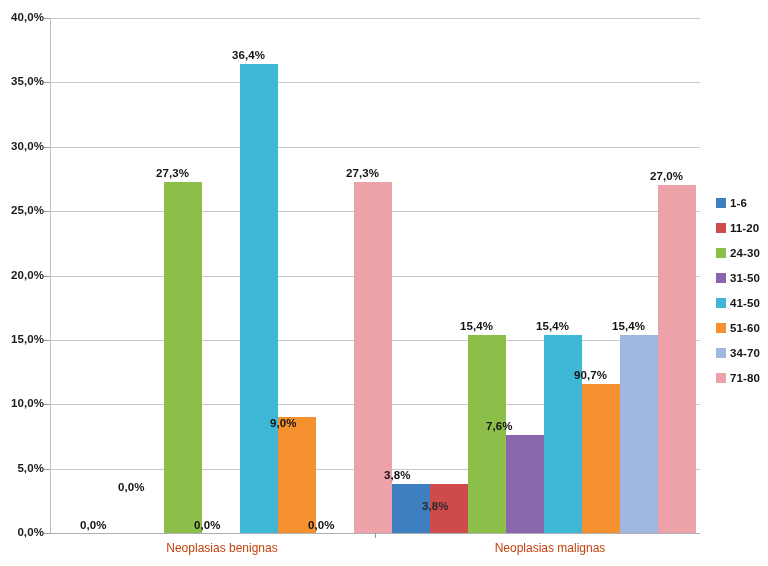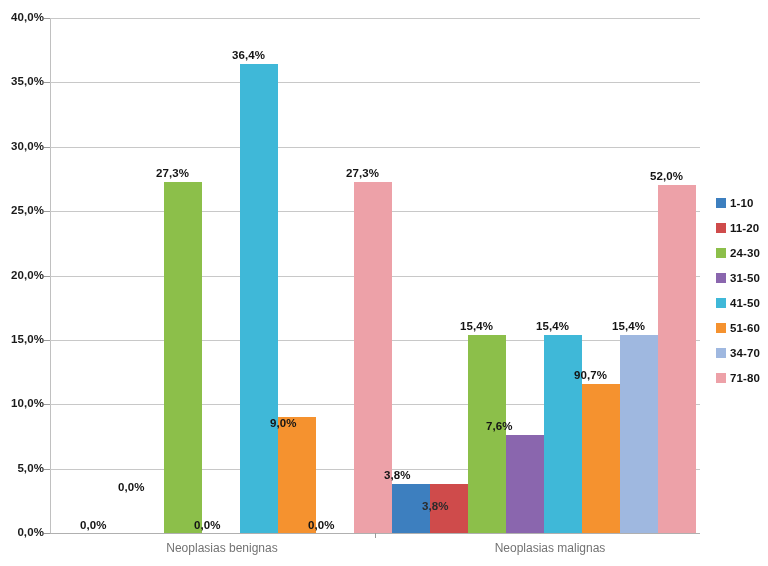--- a/index.html
+++ b/index.html
@@ -87,21 +87,21 @@
   }
   .bar-label.inside {
     color: #2b2b2b;
   }
 
   
   .cat-label {
     position: absolute;
     top: 541px;
     font-size: 12px;
-    color: #737373;
+    color: #c2410c;
     text-align: center;
     white-space: nowrap;
   }
 
   .cat-tick {
     position: absolute;
     top: 533px;
     width: 1px;
     height: 5px;
     background: #9a9a9a;
@@ -190,33 +190,33 @@
       <div class="bar-label" style="left: 410px; width: 54px; bottom: 201.275px;">15,4%</div>
       <div class="bar" title="31-40 / Neoplasias malignas: 7,6%" style="left: 456px; width: 38px; height: 97.85px; background: rgb(138, 102, 174);"></div>
       <div class="bar-label" style="left: 436px; width: 54px; bottom: 100.85px;">7,6%</div>
       <div class="bar" title="41-50 / Neoplasias malignas: 15,4%" style="left: 494px; width: 38px; height: 198.275px; background: rgb(63, 184, 216);"></div>
       <div class="bar-label" style="left: 486px; width: 54px; bottom: 201.275px;">15,4%</div>
       <div class="bar" title="51-60 / Neoplasias malignas: 11,6%" style="left: 532px; width: 38px; height: 149.35px; background: rgb(245, 146, 47);"></div>
       <div class="bar-label" style="left: 524px; width: 54px; bottom: 152.35px;">90,7%</div>
       <div class="bar" title="61-70 / Neoplasias malignas: 15,4%" style="left: 570px; width: 38px; height: 198.275px; background: rgb(159, 184, 224);"></div>
       <div class="bar-label" style="left: 562px; width: 54px; bottom: 201.275px;">15,4%</div>
       <div class="bar" title="71-80 / Neoplasias malignas: 27,0%" style="left: 608px; width: 38px; height: 347.625px; background: rgb(237, 161, 168);"></div>
-      <div class="bar-label" style="left: 600px; width: 54px; bottom: 350.625px;">52,0%</div>
+      <div class="bar-label" style="left: 600px; width: 54px; bottom: 350.625px;">27,0%</div>
     </div>
 
   <div id="x-axis">
       <div class="cat-label" style="left: 122px; width: 200px;">Neoplasias benignas</div>
       <div class="cat-label" style="left: 450px; width: 200px;">Neoplasias malignas</div>
       <div class="cat-tick" style="left: 375px;"></div>
     </div>
 
   <div class="legend" id="legend">
       <div class="legend-item">
         <span class="legend-swatch" style="background: rgb(61, 127, 191);"></span>
-        <span class="legend-text">1-10</span>
+        <span class="legend-text">1-6</span>
       </div>
       <div class="legend-item">
         <span class="legend-swatch" style="background: rgb(207, 75, 75);"></span>
         <span class="legend-text">11-20</span>
       </div>
       <div class="legend-item">
         <span class="legend-swatch" style="background: rgb(140, 191, 74);"></span>
         <span class="legend-text">24-30</span>
       </div>
       <div class="legend-item">

